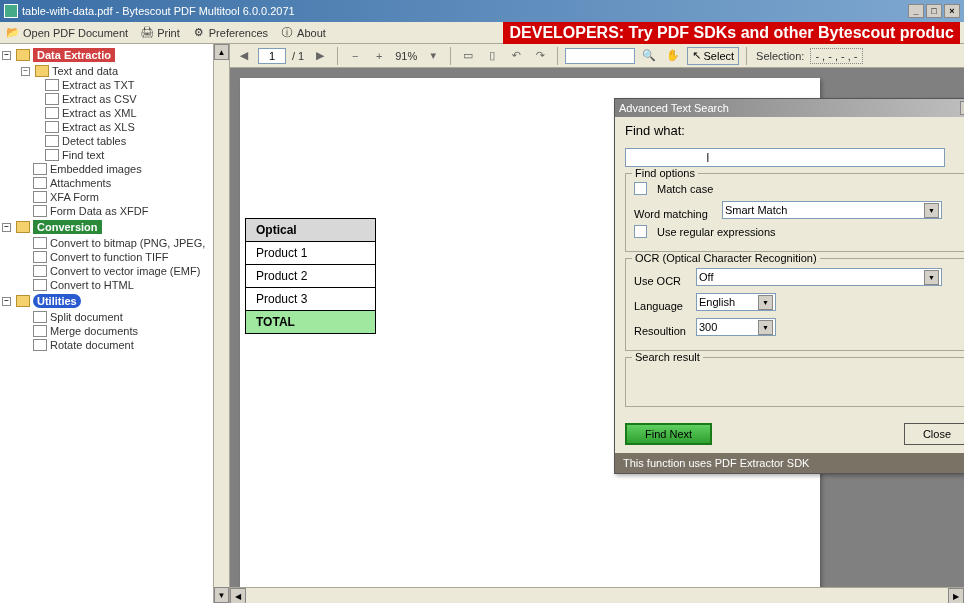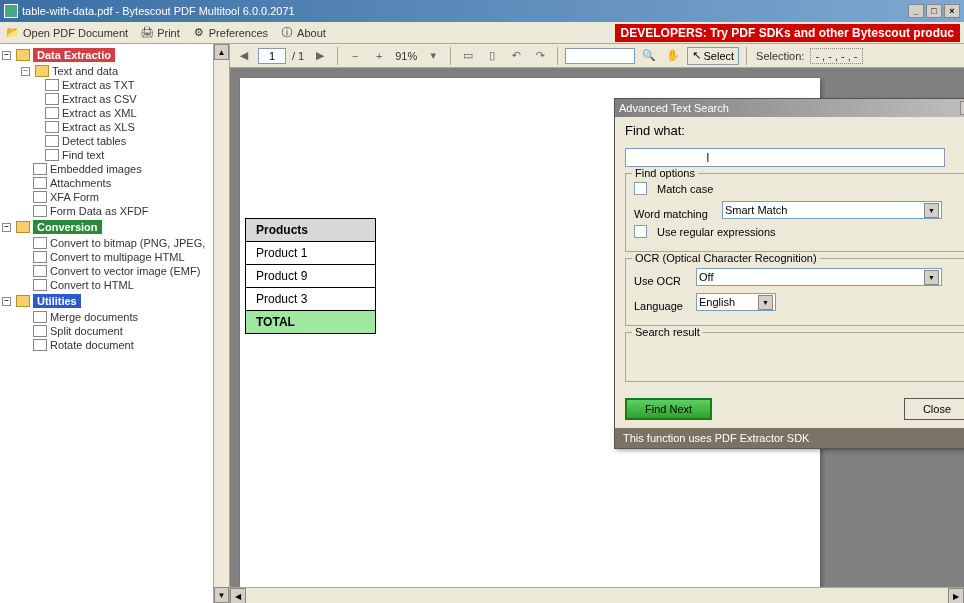--- a/index.html
+++ b/index.html
@@ -9,36 +9,36 @@
 .titlebar { height: 22px; background: linear-gradient(to right, #3a6ea5, #7fa8d0); color: #fff; display: flex; align-items: center; padding: 0 4px; font-size: 13px; }
 .titlebar .app-icon { width: 14px; height: 14px; background: #4a8; margin-right: 4px; border: 1px solid #fff; }
 .titlebar .title { flex: 1; }
 .titlebar .winbtns { display: flex; gap: 2px; }
 .titlebar .winbtn { width: 16px; height: 14px; background: #d4d0c8; border: 1px solid #888; display: flex; align-items: center; justify-content: center; color: #000; font-size: 9px; font-weight: bold; }
 
 
 .menubar { height: 22px; background: #ece9d8; border-bottom: 1px solid #aca899; display: flex; align-items: center; padding: 0 4px; gap: 8px; }
 .menubar .mitem { display: flex; align-items: center; gap: 3px; cursor: pointer; padding: 0 2px; color: #333; }
 .menubar .mitem .micon { width: 14px; height: 14px; display: inline-flex; align-items: center; justify-content: center; font-size: 11px; }
-.devbanner { margin-left: auto; background: #d00000; color: #fff; font-weight: bold; padding: 2px 6px; font-size: 12px; }
+.devbanner { margin-left: auto; background: #d00000; color: #fff; font-weight: bold; padding: 2px 6px; font-size: 16px; }
 
 
 .main { display: flex; height: calc(603px - 22px - 22px); }
 
 
 .treepane { width: 230px; background: #fff; border-right: 1px solid #aca899; position: relative; overflow: hidden; }
 .treepane .vscroll { position: absolute; right: 0; top: 0; bottom: 0; width: 16px; background: #ece9d8; border-left: 1px solid #aca899; }
 .treepane .vscroll .arrow { height: 16px; background: #d4d0c8; border: 1px solid #888; display: flex; align-items: center; justify-content: center; font-size: 8px; }
 .treepane .vscroll .middle { flex: 1; }
 .tree { padding: 2px 0; }
 .tree-item { display: flex; align-items: center; gap: 3px; padding: 1px 2px; cursor: pointer; white-space: nowrap; }
 .tree-item.cat { color: #fff; font-weight: bold; padding: 2px 4px 2px 2px; }
 .tree-item.cat.red .catlabel { background: #d04040; padding: 1px 4px; }
 .tree-item.cat.green .catlabel { background: #2a8a3a; padding: 1px 4px; }
-.tree-item.cat.blue .catlabel { background: #2a5ad0; padding: 1px 4px; }
+.tree-item.cat.blue .catlabel { background: #2a5ad0; padding: 1px 4px; border-radius: 7px; }
 .tree-ind { display: inline-block; }
 .tree .tgl { width: 9px; height: 9px; border: 1px solid #888; display: inline-flex; align-items: center; justify-content: center; font-size: 8px; line-height: 1; margin-right: 2px; color:#333; background:#fff; }
 .tree .ticon { width: 14px; height: 12px; display: inline-block; }
 .tree .folder { background: #f4d16c; border: 1px solid #b89030; }
 .ticon.txt { background:#fff; border:1px solid #888; }
 .line { color: #333; }
 
 
 .docpane { flex: 1; background: #808080; display: flex; flex-direction: column; }
 .toolbar2 { height: 24px; background: #ece9d8; border-bottom: 1px solid #aca899; display: flex; align-items: center; padding: 0 4px; gap: 4px; }
@@ -183,46 +183,46 @@
           <span class="catlabel">Conversion</span>
         </div>
       <div class="tree-item">
           <span class="tree-ind" style="width:28px"></span>
           <span class="ticon txt"></span>
           <span class="line">Convert to bitmap (PNG, JPEG,</span>
         </div>
       <div class="tree-item">
           <span class="tree-ind" style="width:28px"></span>
           <span class="ticon txt"></span>
-          <span class="line">Convert to multipage HTML</span>
+          <span class="line">Convert to function TIFF</span>
         </div>
       <div class="tree-item">
           <span class="tree-ind" style="width:28px"></span>
           <span class="ticon txt"></span>
           <span class="line">Convert to vector image (EMF)</span>
         </div>
       <div class="tree-item">
           <span class="tree-ind" style="width:28px"></span>
           <span class="ticon txt"></span>
           <span class="line">Convert to HTML</span>
         </div>
       <div class="tree-item cat blue">
           <span class="tgl">−</span>
           <span class="ticon folder"></span>
           <span class="catlabel">Utilities</span>
         </div>
       <div class="tree-item">
           <span class="tree-ind" style="width:28px"></span>
           <span class="ticon txt"></span>
+          <span class="line">Split document</span>
+        </div>
+      <div class="tree-item">
+          <span class="tree-ind" style="width:28px"></span>
+          <span class="ticon txt"></span>
           <span class="line">Merge documents</span>
-        </div>
-      <div class="tree-item">
-          <span class="tree-ind" style="width:28px"></span>
-          <span class="ticon txt"></span>
-          <span class="line">Split document</span>
         </div>
       <div class="tree-item">
           <span class="tree-ind" style="width:28px"></span>
           <span class="ticon txt"></span>
           <span class="line">Rotate document</span>
         </div>
     </div>
     <div class="vscroll" style="display:flex;flex-direction:column;">
       <div class="arrow">▲</div>
       <div class="middle"></div>
@@ -256,27 +256,27 @@
         </div>
       <div class="tb-sep"></div>
       <span class="tb-text">Selection:</span>
       <span class="tb-text" style="border:1px dotted #888;padding:1px 4px;">- , - , - , -</span>
     </div>
     <div class="pdf-view">
       <div class="pdf-page">
         <table class="pdf-table">
           <tbody>
               <tr>
-                <th style="width:130px;">Products</th>
+                <th style="width:130px;">Optical</th>
               </tr>
           <tr>
                 <td>Product 1</td>
               </tr>
           <tr>
-                <td>Product 9</td>
+                <td>Product 2</td>
               </tr>
           <tr>
                 <td>Product 3</td>
               </tr>
           <tr class="total">
                 <td>TOTAL</td>
               </tr>
         </tbody>
           </table>
       </div>
@@ -325,20 +325,27 @@
           <span class="rlabel" style="width:56px">Use OCR</span>
           <div class="dcombo" style="width:246px">
             <span>Off</span>
             <span class="arrow">▼</span>
           </div>
         </div>
       <div class="drow">
           <span class="rlabel" style="width:56px">Language</span>
           <div class="dcombo" style="width:80px">
             <span>English</span>
+            <span class="arrow">▼</span>
+          </div>
+        </div>
+      <div class="drow">
+          <span class="rlabel" style="width:56px">Resoultion</span>
+          <div class="dcombo" style="width:80px">
+            <span>300</span>
             <span class="arrow">▼</span>
           </div>
         </div>
     </div>
 
     <div class="fieldset" style="height:50px">
       <div class="legend">Search result</div>
     </div>
   </div>
   <div class="dbtns">

